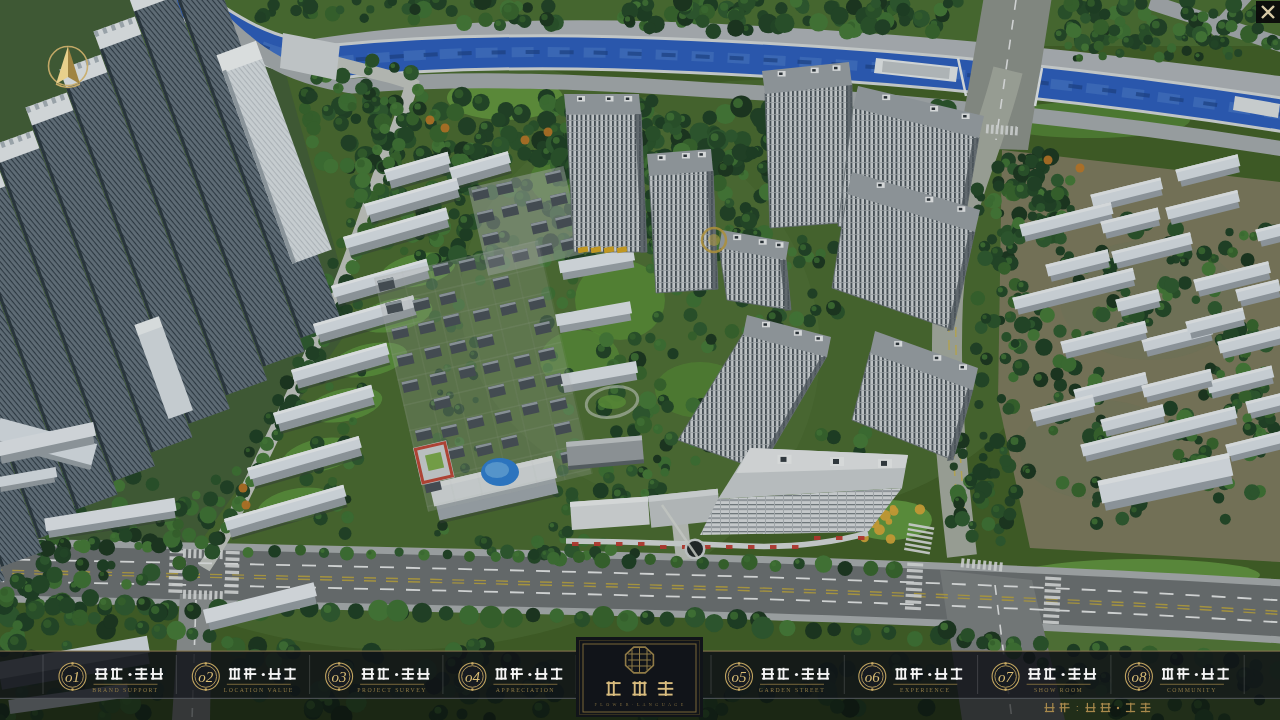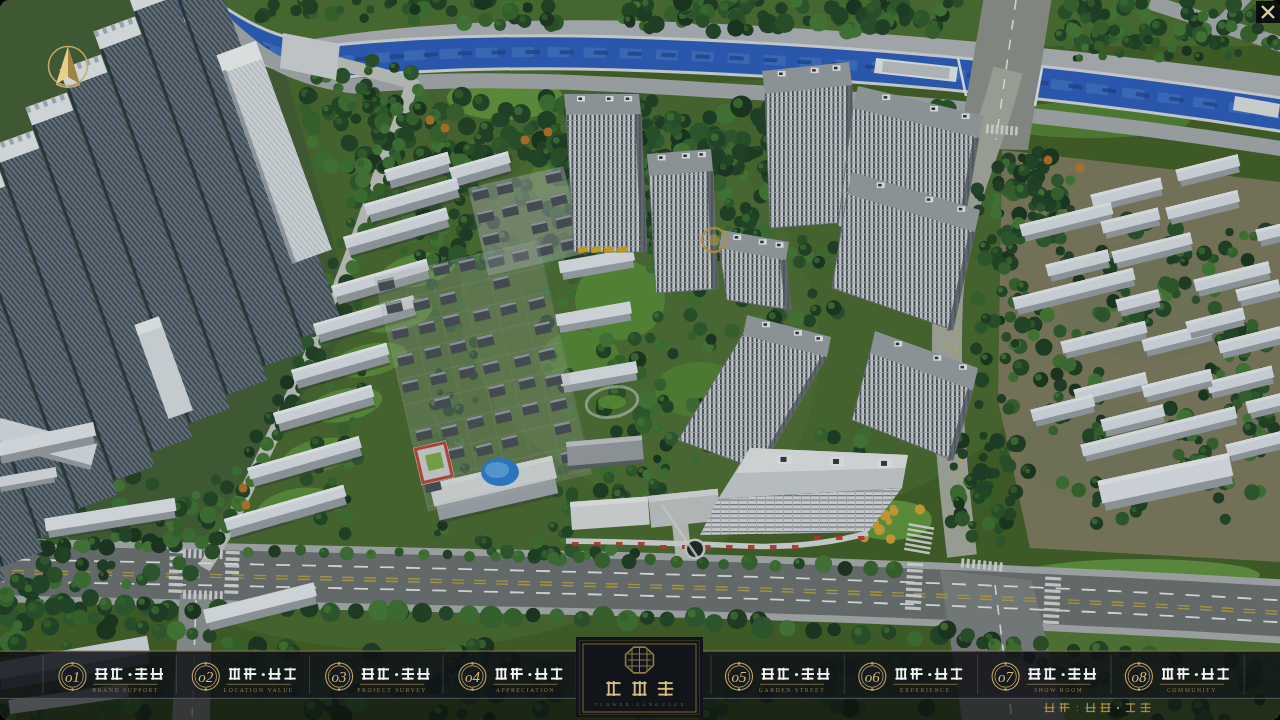--- a/index.html
+++ b/index.html
@@ -1,15 +1,15 @@
 <!DOCTYPE html>
 <html><head><meta charset="utf-8">
 <style>
 html,body{margin:0;padding:0;background:#000;}
-#stage{position:relative;width:1280px;height:720px;overflow:hidden;font-family:"Liberation Sans",sans-serif;border-radius:9px;}
+#stage{position:relative;width:1280px;height:720px;overflow:hidden;font-family:"Liberation Sans",sans-serif;}
 </style></head>
 <body>
 <div id="stage">
 <svg width="1280" height="720" viewBox="0 0 1280 720">
 <defs>
 <pattern id="win1" width="4.5" height="6" patternUnits="userSpaceOnUse">
   <rect width="4.5" height="6" fill="#d5dade"></rect>
   <rect x="0" y="0" width="1.9" height="6" fill="#4d565f"></rect>
   <rect x="0" y="0" width="4.5" height="0.8" fill="#a8aeb4"></rect>
 </pattern>

